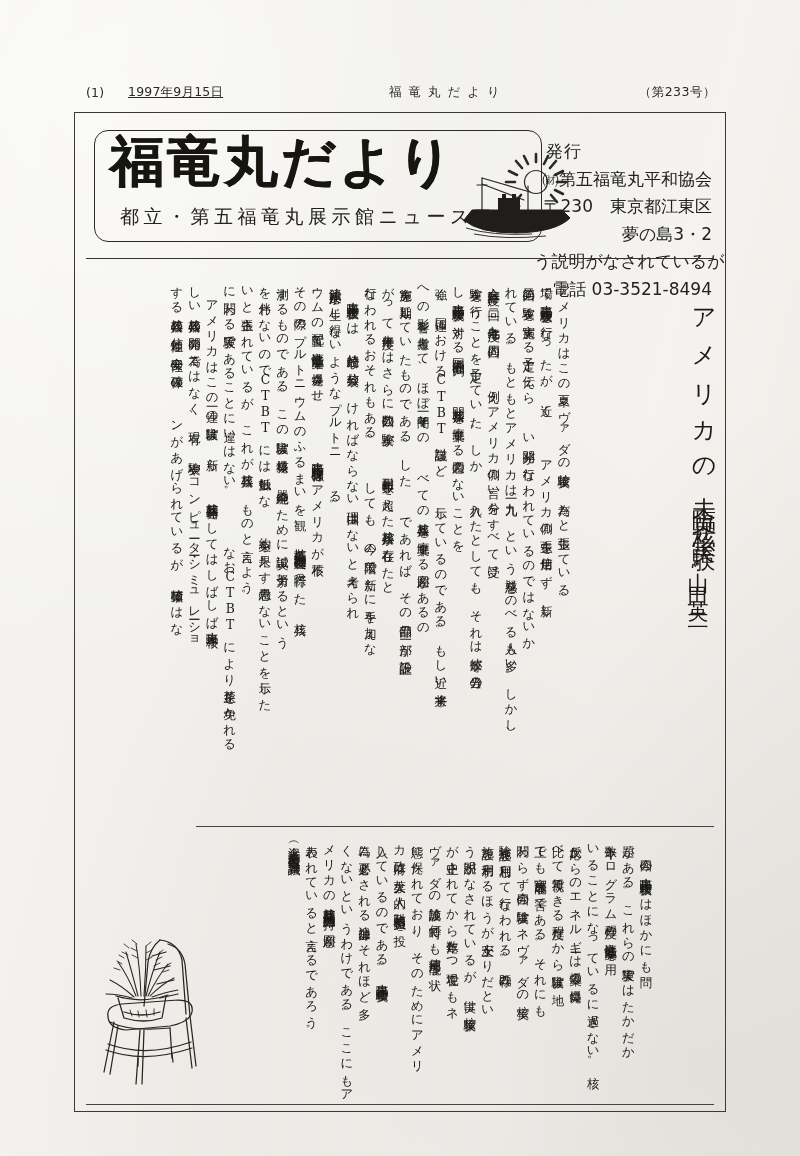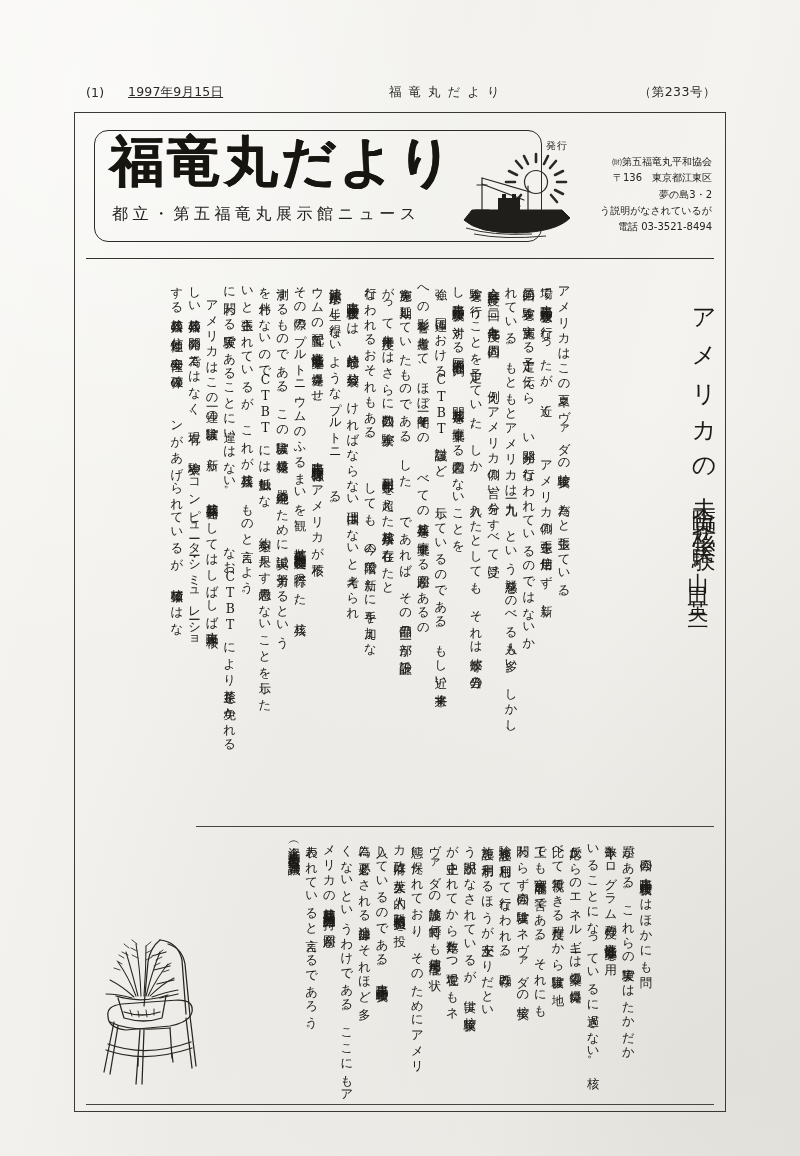--- a/index.html
+++ b/index.html
@@ -89,44 +89,44 @@
     font-family: "DejaVu Serif", "Liberation Serif", serif;
     font-weight: 700;
     font-size: 54px;
     line-height: 1;
     letter-spacing: 3px;
     color: #16150f;
     text-shadow: 0.6px 0 0 #16150f, -0.4px 0.4px 0 #3b3a34;
   }
   .mast-sub {
     position: absolute;
-    left: 26px;
+    left: 34px;
     top: 80px;
-    font-size: 16px;
+    font-size: 19px;
     letter-spacing: 4.5px;
     color: #232220;
     font-family: "DejaVu Serif", "Liberation Serif", serif;
   }
 
   
   .emblem {
     position: absolute;
     left: 372px;
     top: 24px;
     width: 120px;
     height: 96px;
   }
 
   
   .publisher {
     position: absolute;
     right: 2px;
     top: 14px;
     width: 178px;
-    font-size: 10px;
+    font-size: 17px;
     line-height: 1.62;
     color: #232220;
     text-align: right;
   }
   .publisher .pb-lead { text-align: left; padding-left: 12px; letter-spacing: 1px; }
   .publisher .pb-line { white-space: nowrap; }
 
   
   .rule-top {
     position: absolute;
@@ -297,21 +297,21 @@
         <g stroke="#33322d" stroke-width="1" fill="none">
           <path d="M8 80 Q34 88 74 86"></path>
           <path d="M16 86 Q46 92 88 88"></path>
         </g>
       </svg>
     </div>
 
     <div class="publisher">
       <div class="pb-lead">発行</div>
       <div class="pb-line">㈶第五福竜丸平和協会</div>
-      <div class="pb-line">〒136　東京都江東区</div>
+      <div class="pb-line">〒230　東京都江東区</div>
       <div class="pb-line">夢の島3・2</div>
       <div class="pb-line">う説明がなされているが</div>
       <div class="pb-line">電話 03-3521-8494</div>
     </div>
   </div>
 
   <div class="rule-top"></div>
 
   <div class="vtext headline">アメリカの未臨界核実験</div>
   <div class="vtext byline">山田英二</div>

